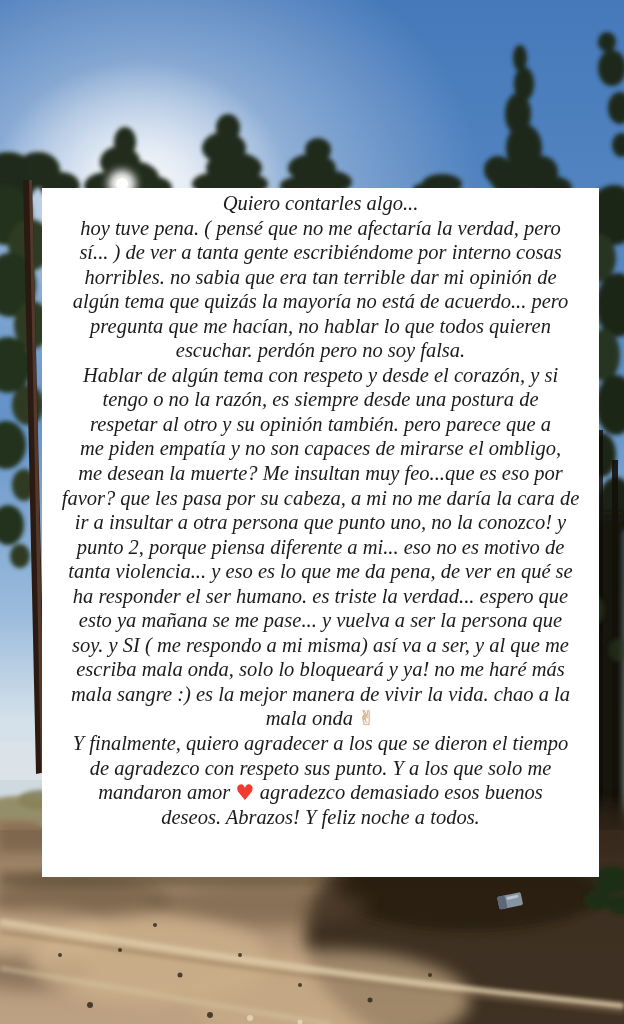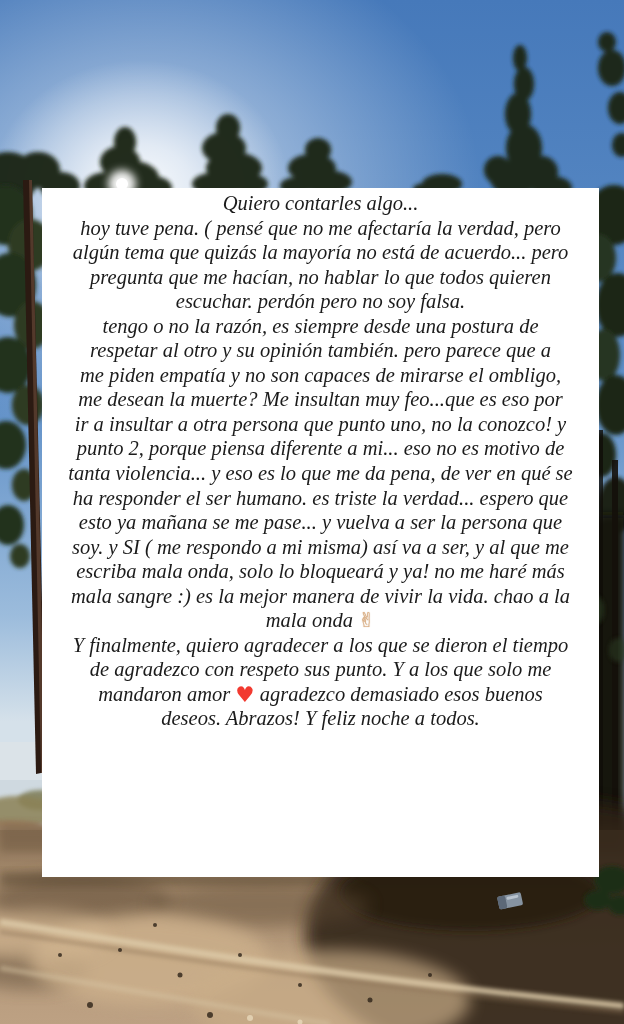--- a/index.html
+++ b/index.html
@@ -188,27 +188,31 @@
       </g>
       <path d="M23,180 L32,180 L46,772 L36,774 Z" fill="#2b1a12"></path>
       <path d="M29,180 L32,180 L45,772 L41,773 Z" fill="#7c5844" opacity="0.5"></path>
     </g>
   </svg>
 
   <div class="card">
     <div class="story-text">
         <div class="line">Quiero contarles algo...</div>
         <div class="line">hoy tuve pena. ( pensé que no me afectaría la verdad, pero</div>
+        <div class="line">sí... ) de ver a tanta gente escribiéndome por interno cosas</div>
+        <div class="line">horribles. no sabia que era tan terrible dar mi opinión de</div>
         <div class="line">algún tema que quizás la mayoría no está de acuerdo... pero</div>
         <div class="line">pregunta que me hacían, no hablar lo que todos quieren</div>
         <div class="line">escuchar. perdón pero no soy falsa.</div>
+        <div class="line">Hablar de algún tema con respeto y desde el corazón, y si</div>
         <div class="line">tengo o no la razón, es siempre desde una postura de</div>
         <div class="line">respetar al otro y su opinión también. pero parece que a</div>
         <div class="line">me piden empatía y no son capaces de mirarse el ombligo,</div>
         <div class="line">me desean la muerte? Me insultan muy feo...que es eso por</div>
+        <div class="line">favor? que les pasa por su cabeza, a mi no me daría la cara de</div>
         <div class="line">ir a insultar a otra persona que punto uno, no la conozco! y</div>
         <div class="line">punto 2, porque piensa diferente a mi... eso no es motivo de</div>
         <div class="line">tanta violencia... y eso es lo que me da pena, de ver en qué se</div>
         <div class="line">ha responder el ser humano. es triste la verdad... espero que</div>
         <div class="line">esto ya mañana se me pase... y vuelva a ser la persona que</div>
         <div class="line">soy. y SI ( me respondo a mi misma) así va a ser, y al que me</div>
         <div class="line">escriba mala onda, solo lo bloqueará y ya! no me haré más</div>
         <div class="line">mala sangre :) es la mejor manera de vivir la vida. chao a la</div>
         <div class="line">mala onda <span class="emoji peace">✌</span></div>
         <div class="line">Y finalmente, quiero agradecer a los que se dieron el tiempo</div>

